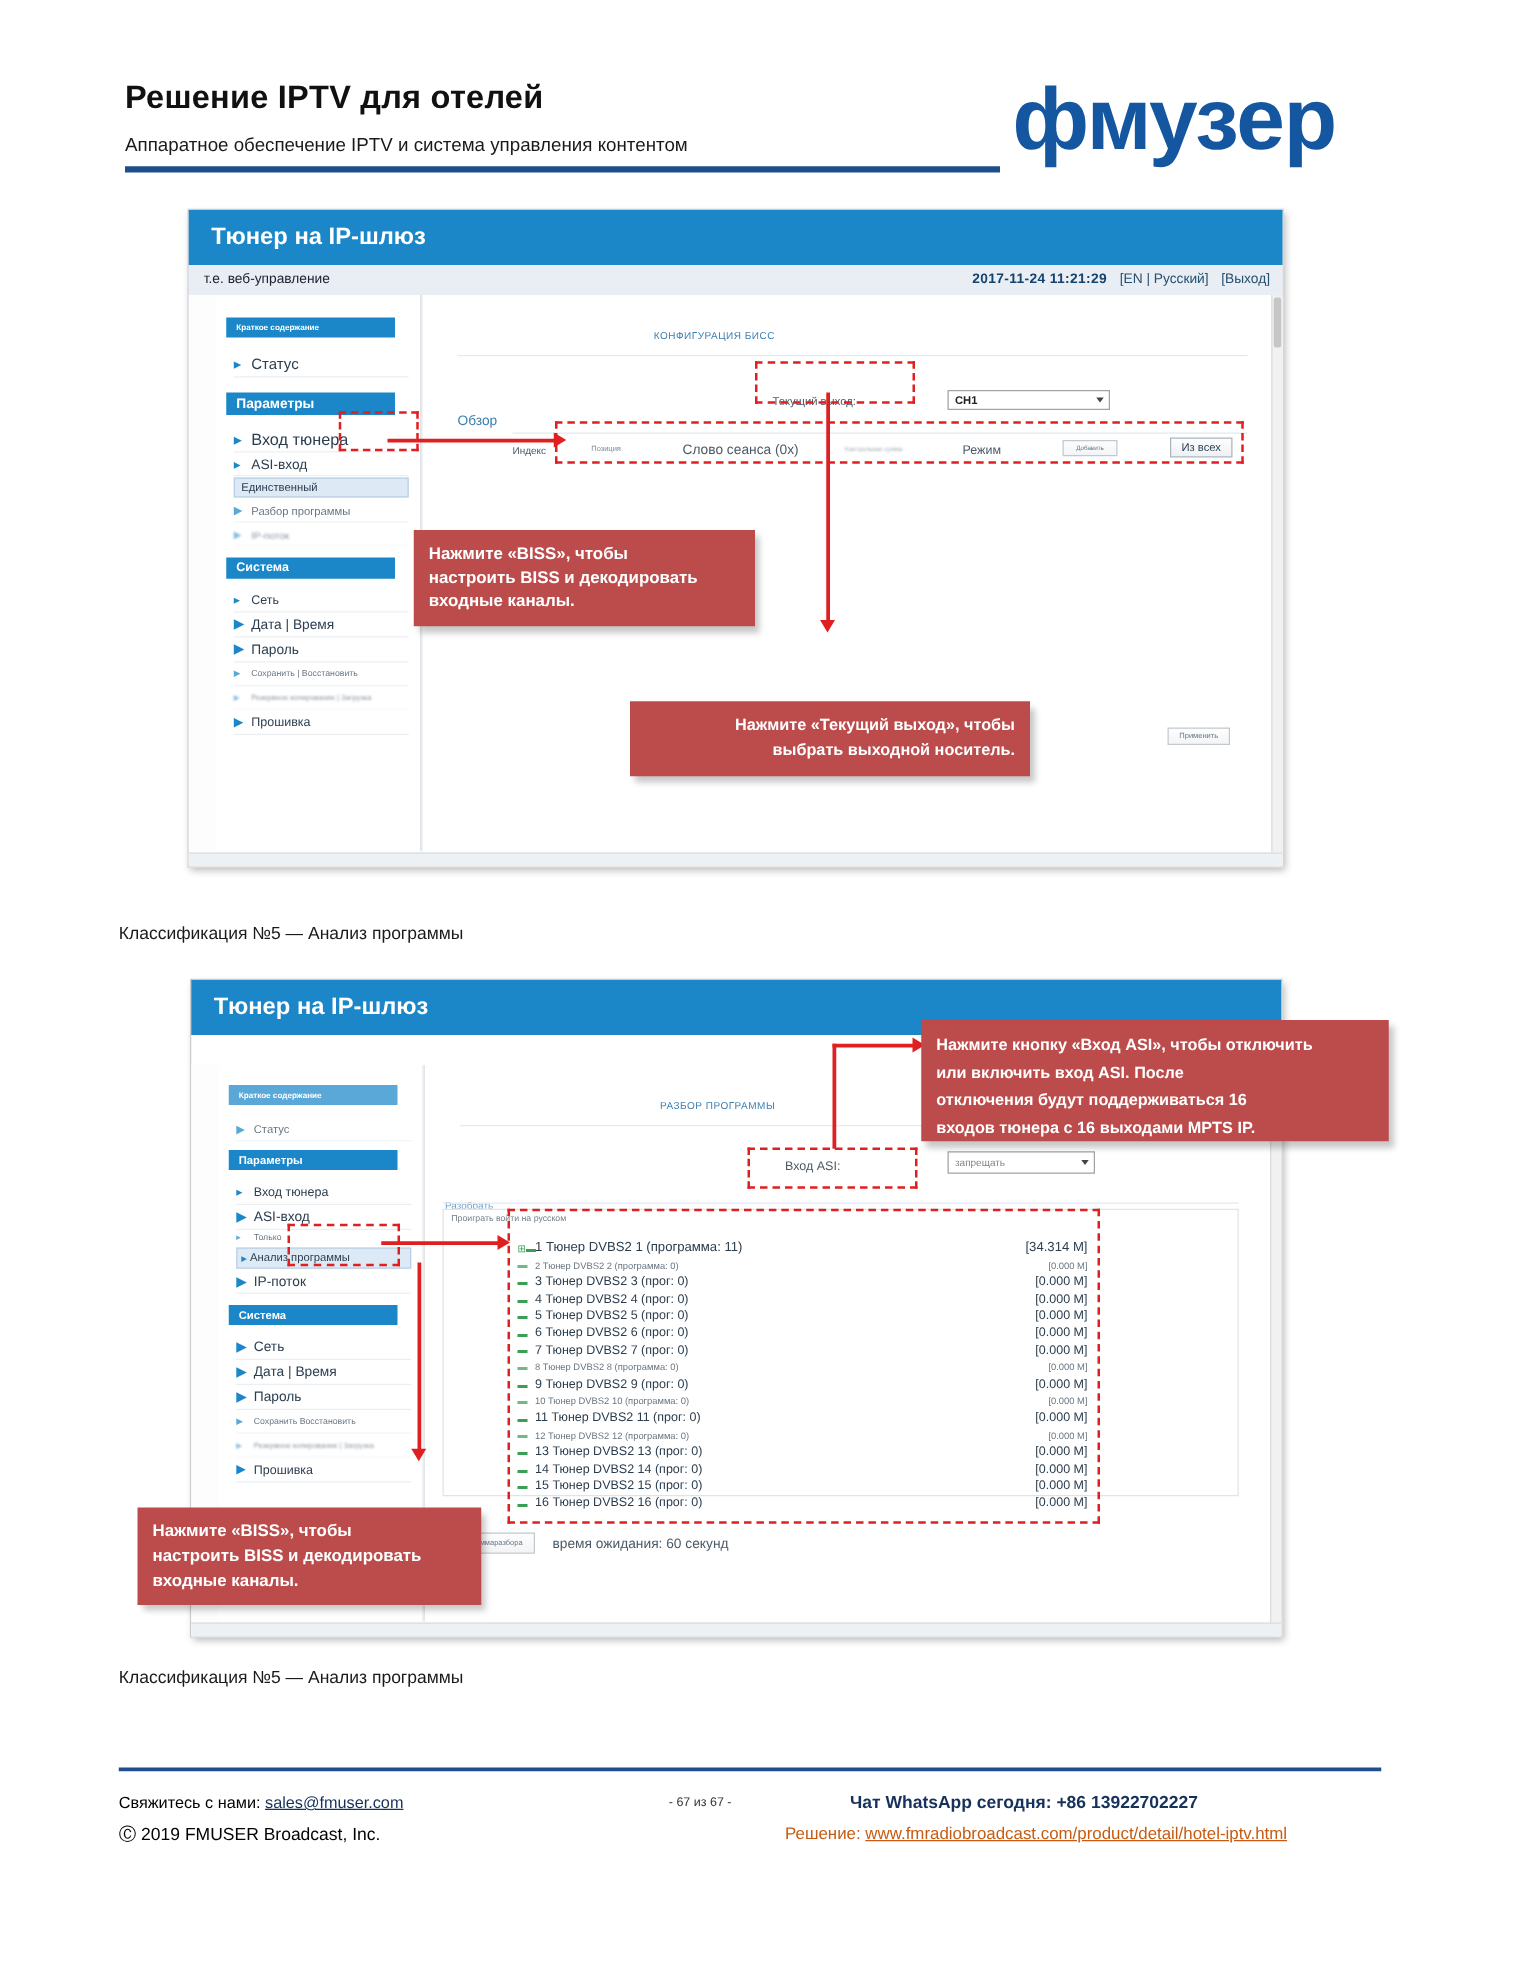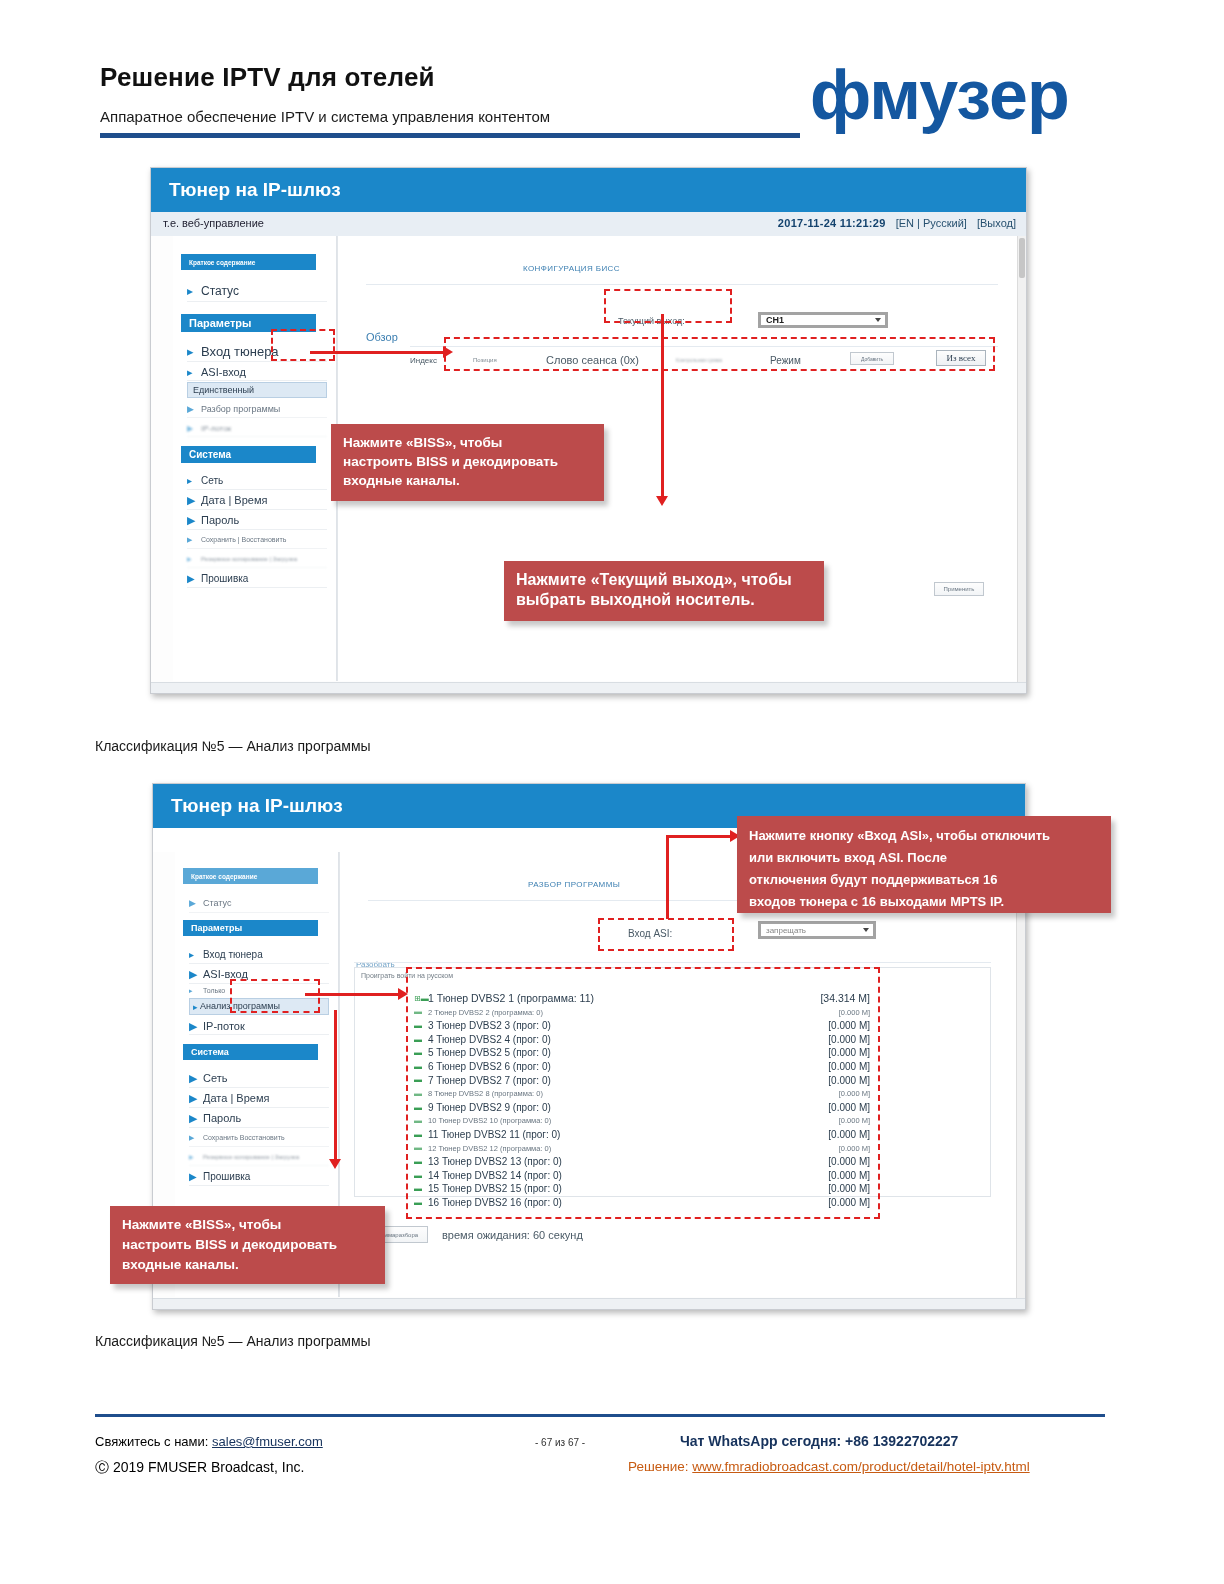--- a/index.html
+++ b/index.html
@@ -50,21 +50,21 @@
            box-sizing:border-box;padding-left:14px;}
   .sb-item .bullet{position:absolute;left:0;top:50%;transform:translateY(-50%);color:#1b87c9;}
   .sb-item.sel{background:#dde9f4;border:1px solid #b9cfe3;}
   .blur1{filter:blur(0.45px);opacity:.72;}
   .blur2{filter:blur(0.85px);opacity:.55;}
   
   .pane{position:absolute;background:#fff;}
   .pane-title{position:absolute;color:#3c7fb1;letter-spacing:.4px;}
   .hr-soft{position:absolute;height:1px;background:#e4eaf0;}
   .fld-label{position:absolute;color:#4a5a66;}
-  .combo{position:absolute;border:3px solid #a3a3a3;background:#fff;box-sizing:border-box;}
+  .combo{position:absolute;border:1px solid #a3a3a3;background:#fff;box-sizing:border-box;}
   .combo .val{position:absolute;left:5px;top:50%;transform:translateY(-50%);color:#555;}
   .combo .arw{position:absolute;right:4px;top:50%;transform:translateY(-50%);
                border-left:3px solid transparent;border-right:3px solid transparent;border-top:4px solid #444;}
   .btn{position:absolute;border:1px solid #aab4bd;background:linear-gradient(#fdfdfd,#eef1f4);
        color:#2c3e50;display:flex;align-items:center;justify-content:center;box-sizing:border-box;}
   .linkish{position:absolute;color:#3c7fb1;}
   
   .dash{position:absolute;border:2px dashed #e02020;box-sizing:border-box;}
   .arrowline{position:absolute;background:#e02020;}
   .arrowhead{position:absolute;width:0;height:0;}
@@ -155,21 +155,21 @@
 
       <div class="linkish" style="left:28px;top:95px;font-size:11px;">Обзор</div>
       <div class="hr-soft" style="left:72px;top:110px;right:20px;"></div>
 
       <div class="fld-label" style="left:72px;top:120px;font-size:8px;">Индекс</div>
       <div class="fld-label blur1" style="left:135px;top:121px;font-size:6px;">Позиция</div>
       <div class="fld-label" style="left:208px;top:118px;font-size:11px;">Слово сеанса (0x)</div>
       <div class="fld-label blur2" style="left:338px;top:121px;font-size:5px;">Контрольная сумма</div>
       <div class="fld-label" style="left:432px;top:119px;font-size:10px;">Режим</div>
       <div class="btn blur1" style="left:512px;top:116px;width:44px;height:13px;font-size:5px;">Добавить</div>
-      <div class="btn" style="left:598px;top:114px;width:50px;height:16px;font-size:9px;font-family:Liberation Serif, serif;">Из всех</div>
+      <div class="btn" style="left:598px;top:114px;width:50px;height:16px;font-size:9px;">Из всех</div>
 
       <div class="btn blur1" style="left:596px;top:346px;width:50px;height:14px;font-size:6px;">Применить</div>
     </div>
 
     <div class="shot-scroll">
         <div class="thumb"></div>
       </div>
     <div class="shot-bottombar"></div>
   </div>
 </div>
@@ -181,21 +181,21 @@
 <div class="arrowhead ah-right" style="left:443px;top:346px;"></div>
 <div class="arrowline" style="left:661px;top:314px;width:3px;height:185px;"></div>
 <div class="arrowhead ah-down" style="left:656px;top:496px;"></div>
 
 <div class="callout" style="left:331px;top:390px;width:273px;height:77px;font-size:13.5px;line-height:19px;">
   <span class="ln">Нажмите «BISS», чтобы</span>
   <span class="ln">настроить BISS и декодировать</span>
   <span class="ln">входные каналы.</span>
 </div>
 
-<div class="callout" style="left:504px;top:527px;width:320px;height:60px;font-size:16px;line-height:20px;">
+<div class="callout" style="left:504px;top:527px;width:320px;height:60px;font-size:13px;line-height:20px;text-align:right;">
   <span class="ln">Нажмите «Текущий выход», чтобы</span>
   <span class="ln">выбрать выходной носитель.</span>
 </div>
 
 <div class="caption" style="left:95px;top:738px;">Классификация №5 — Анализ программы</div>
 
 <div class="shot" id="p2" style="left:152px;top:783px;width:872px;height:525px;">
 
   <div class="shot-titlebar">
     <div class="t">Тюнер на IP-шлюз</div>

